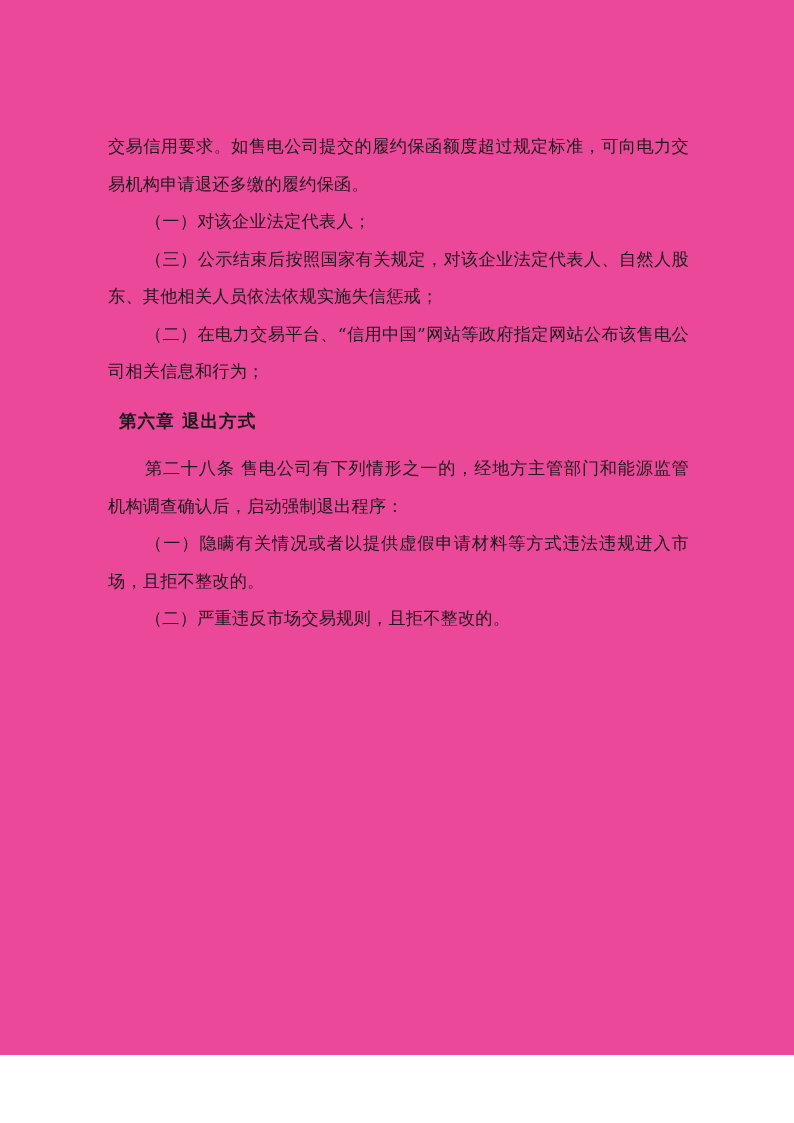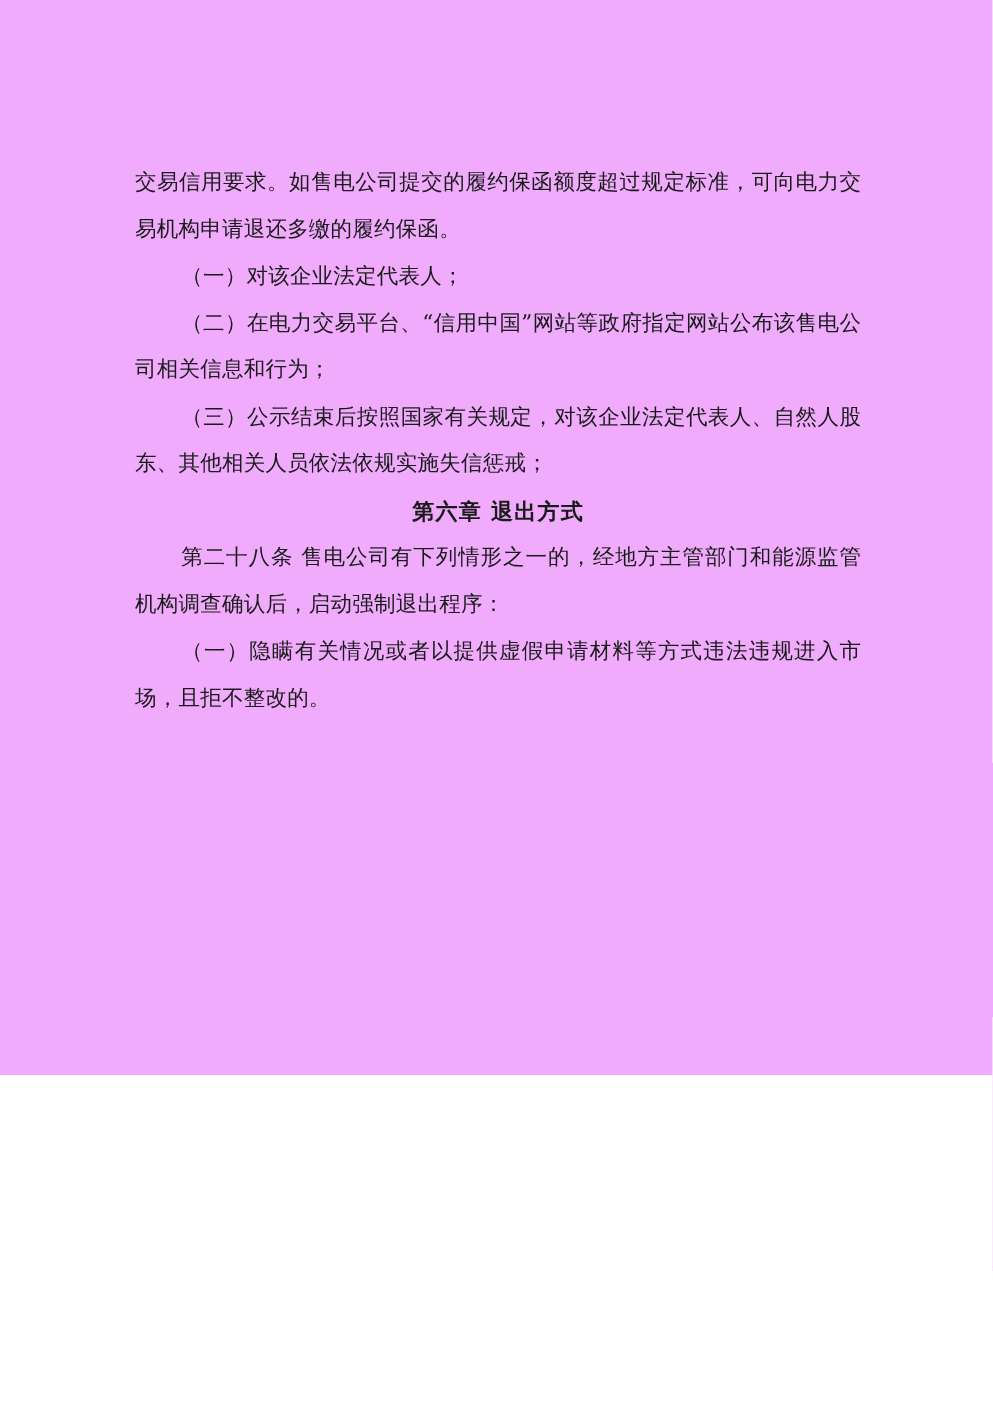--- a/index.html
+++ b/index.html
@@ -10,67 +10,67 @@
   body {
     width: 794px;
     height: 1123px;
     font-family: "DejaVu Serif", "Liberation Serif", serif;
     color: #1a1a1a;
     overflow: hidden;
   }
   .page {
     position: relative;
     width: 794px;
-    height: 860px;
+    height: 1055px;
     box-sizing: border-box;
     padding: 128px 105px 60px 108px;
-    background: #f0abfc;
+    background: #ec4899;
   }
   .doc-body {
     font-size: 17.2px;
     line-height: 37.5px;
     text-align: justify;
     text-justify: inter-ideograph;
     letter-spacing: 0.2px;
   }
   .para {
     margin: 0;
     text-indent: 0;
   }
   .para.indent {
     text-indent: 2.15em;
   }
   .chapter-heading {
-    margin: 0;
-    text-align: center;
+    margin: 11px;
     font-weight: bold;
     font-size: 17.6px;
     line-height: 37.5px;
     letter-spacing: 1px;
   }
 </style>
 </head>
 <body>
 
 <div class="page">
   <div class="doc-body">
 
     <p class="para">交易信用要求。如售电公司提交的履约保函额度超过规定标准，可向电力交易机构申请退还多缴的履约保函。</p>
 
 
     <p class="para indent">（一）对该企业法定代表人；</p>
 
+    <p class="para indent">（三）公示结束后按照国家有关规定，对该企业法定代表人、自然人股东、其他相关人员依法依规实施失信惩戒；</p>
+
     <p class="para indent">（二）在电力交易平台、“信用中国”网站等政府指定网站公布该售电公司相关信息和行为；</p>
-
-    <p class="para indent">（三）公示结束后按照国家有关规定，对该企业法定代表人、自然人股东、其他相关人员依法依规实施失信惩戒；</p>
 
 
 
     <h2 class="chapter-heading">第六章 退出方式</h2>
 
     <p class="para indent">第二十八条 售电公司有下列情形之一的，经地方主管部门和能源监管机构调查确认后，启动强制退出程序：</p>
 
     <p class="para indent">（一）隐瞒有关情况或者以提供虚假申请材料等方式违法违规进入市场，且拒不整改的。</p>
 
+    <p class="para indent">（二）严重违反市场交易规则，且拒不整改的。</p>
 
 
   </div>
 </div>
 
 </body></html>

